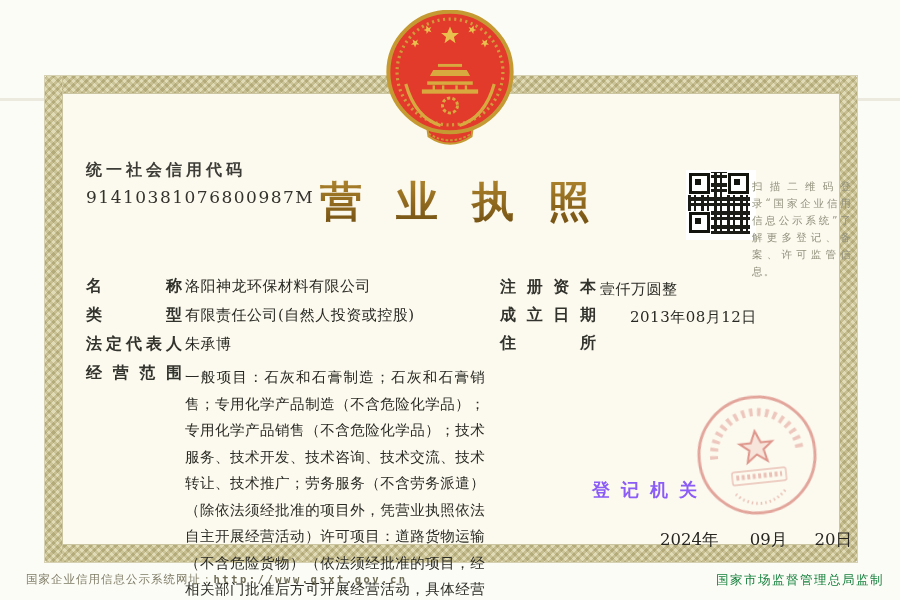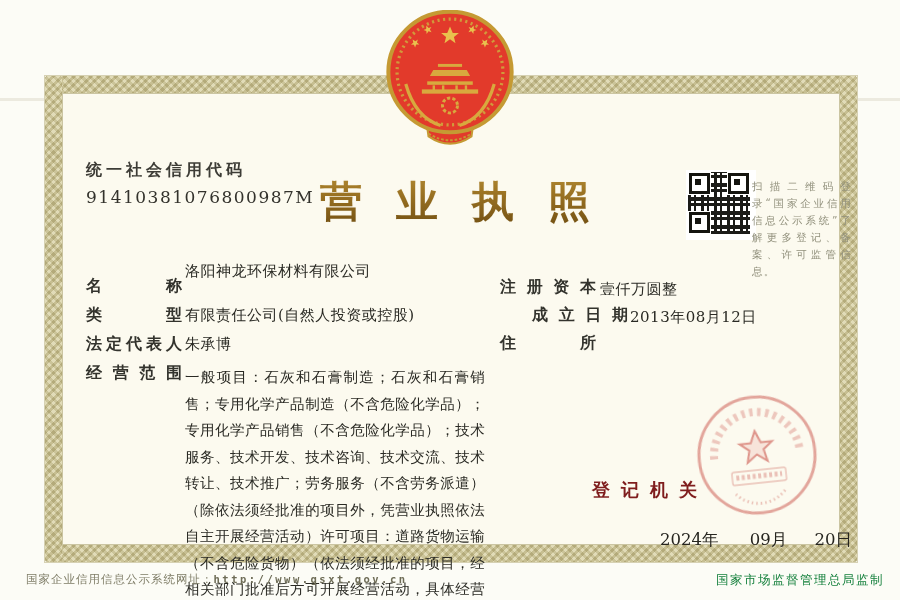--- a/index.html
+++ b/index.html
@@ -83,21 +83,21 @@
   .rv{left:600px;width:252px;line-height:23px;}
   .scope{
     left:185px;width:300px;font-size:14.5px;line-height:26.5px;
     text-align:justify;letter-spacing:.2px;
   }
 
   
   .registrar{
     position:absolute;left:592px;top:478px;z-index:4;
     font-family:"DejaVu Sans","Liberation Sans",sans-serif;font-weight:700;
-    font-size:18px;letter-spacing:11px;color:#7f1d1d;text-align:right;
+    font-size:18px;letter-spacing:11px;color:#8b5cf6;text-align:right;
   }
   .issue-date{position:absolute;left:660px;top:529px;z-index:4;font-size:16.5px;color:#26251f;}
   .issue-date span{display:inline-block;}
   .issue-date .m{margin-left:26px;}
   .issue-date .d{margin-left:22px;}
 
   
   .seal{position:absolute;left:694px;top:392px;width:126px;height:126px;z-index:3;
         filter:blur(.4px);transform:rotate(-6deg);opacity:.85;}
 
@@ -169,35 +169,35 @@
   <div class="qr-wrap">
     <div class="qr">
       <div class="finder tl"></div>
       <div class="finder tr"></div>
       <div class="finder bl"></div>
     </div>
   </div>
   <div class="qr-caption">扫描二维码登录“国家企业信用信息公示系统”了解更多登记、备案、许可监管信息。</div>
 
   <div class="flabel" style="left:86px;top:276px;">名称</div>
-  <div class="fvalue lv" style="top:262px;">洛阳神龙环保材料有限公司</div>
+  <div class="fvalue lv" style="top:277px;">洛阳神龙环保材料有限公司</div>
 
   <div class="flabel" style="left:86px;top:305px;">类型</div>
   <div class="fvalue lv" style="top:306px;">有限责任公司(自然人投资或控股)</div>
 
   <div class="flabel" style="left:86px;top:334px;">法定代表人</div>
   <div class="fvalue lv" style="top:335px;">朱承博</div>
 
   <div class="flabel" style="left:86px;top:363px;">经营范围</div>
   <div class="fvalue scope" style="top:364px;">一般项目：石灰和石膏制造；石灰和石膏销售；专用化学产品制造（不含危险化学品）；专用化学产品销售（不含危险化学品）；技术服务、技术开发、技术咨询、技术交流、技术转让、技术推广；劳务服务（不含劳务派遣）（除依法须经批准的项目外，凭营业执照依法自主开展经营活动）许可项目：道路货物运输（不含危险货物）（依法须经批准的项目，经相关部门批准后方可开展经营活动，具体经营项目以相关部门批准文件或许可证件为准）</div>
 
   <div class="flabel" style="left:500px;top:277px;">注册资本</div>
   <div class="fvalue rv" style="top:278px;">壹仟万圆整</div>
 
-  <div class="flabel" style="left:500px;top:305px;margin-left:32px;">成立日期</div>
+  <div class="flabel" style="left:500px;top:305px;">成立日期</div>
   <div class="fvalue rv" style="top:306px;margin-left:30px;">2013年08月12日</div>
 
   <div class="flabel" style="left:500px;top:333px;">住所</div>
 
   <div class="registrar">登记机关</div>
 
   <div class="seal">
     <svg width="126" height="126" viewBox="0 0 126 126">
       <circle cx="63" cy="63" r="58" fill="none" stroke="#d4756c" stroke-width="3" opacity="0.75"></circle>
       <path d="M20 63 A43 43 0 1 1 106 63" fill="none" stroke="#d4756c" stroke-width="8" stroke-dasharray="3.5 4.5" opacity="0.45"></path>

